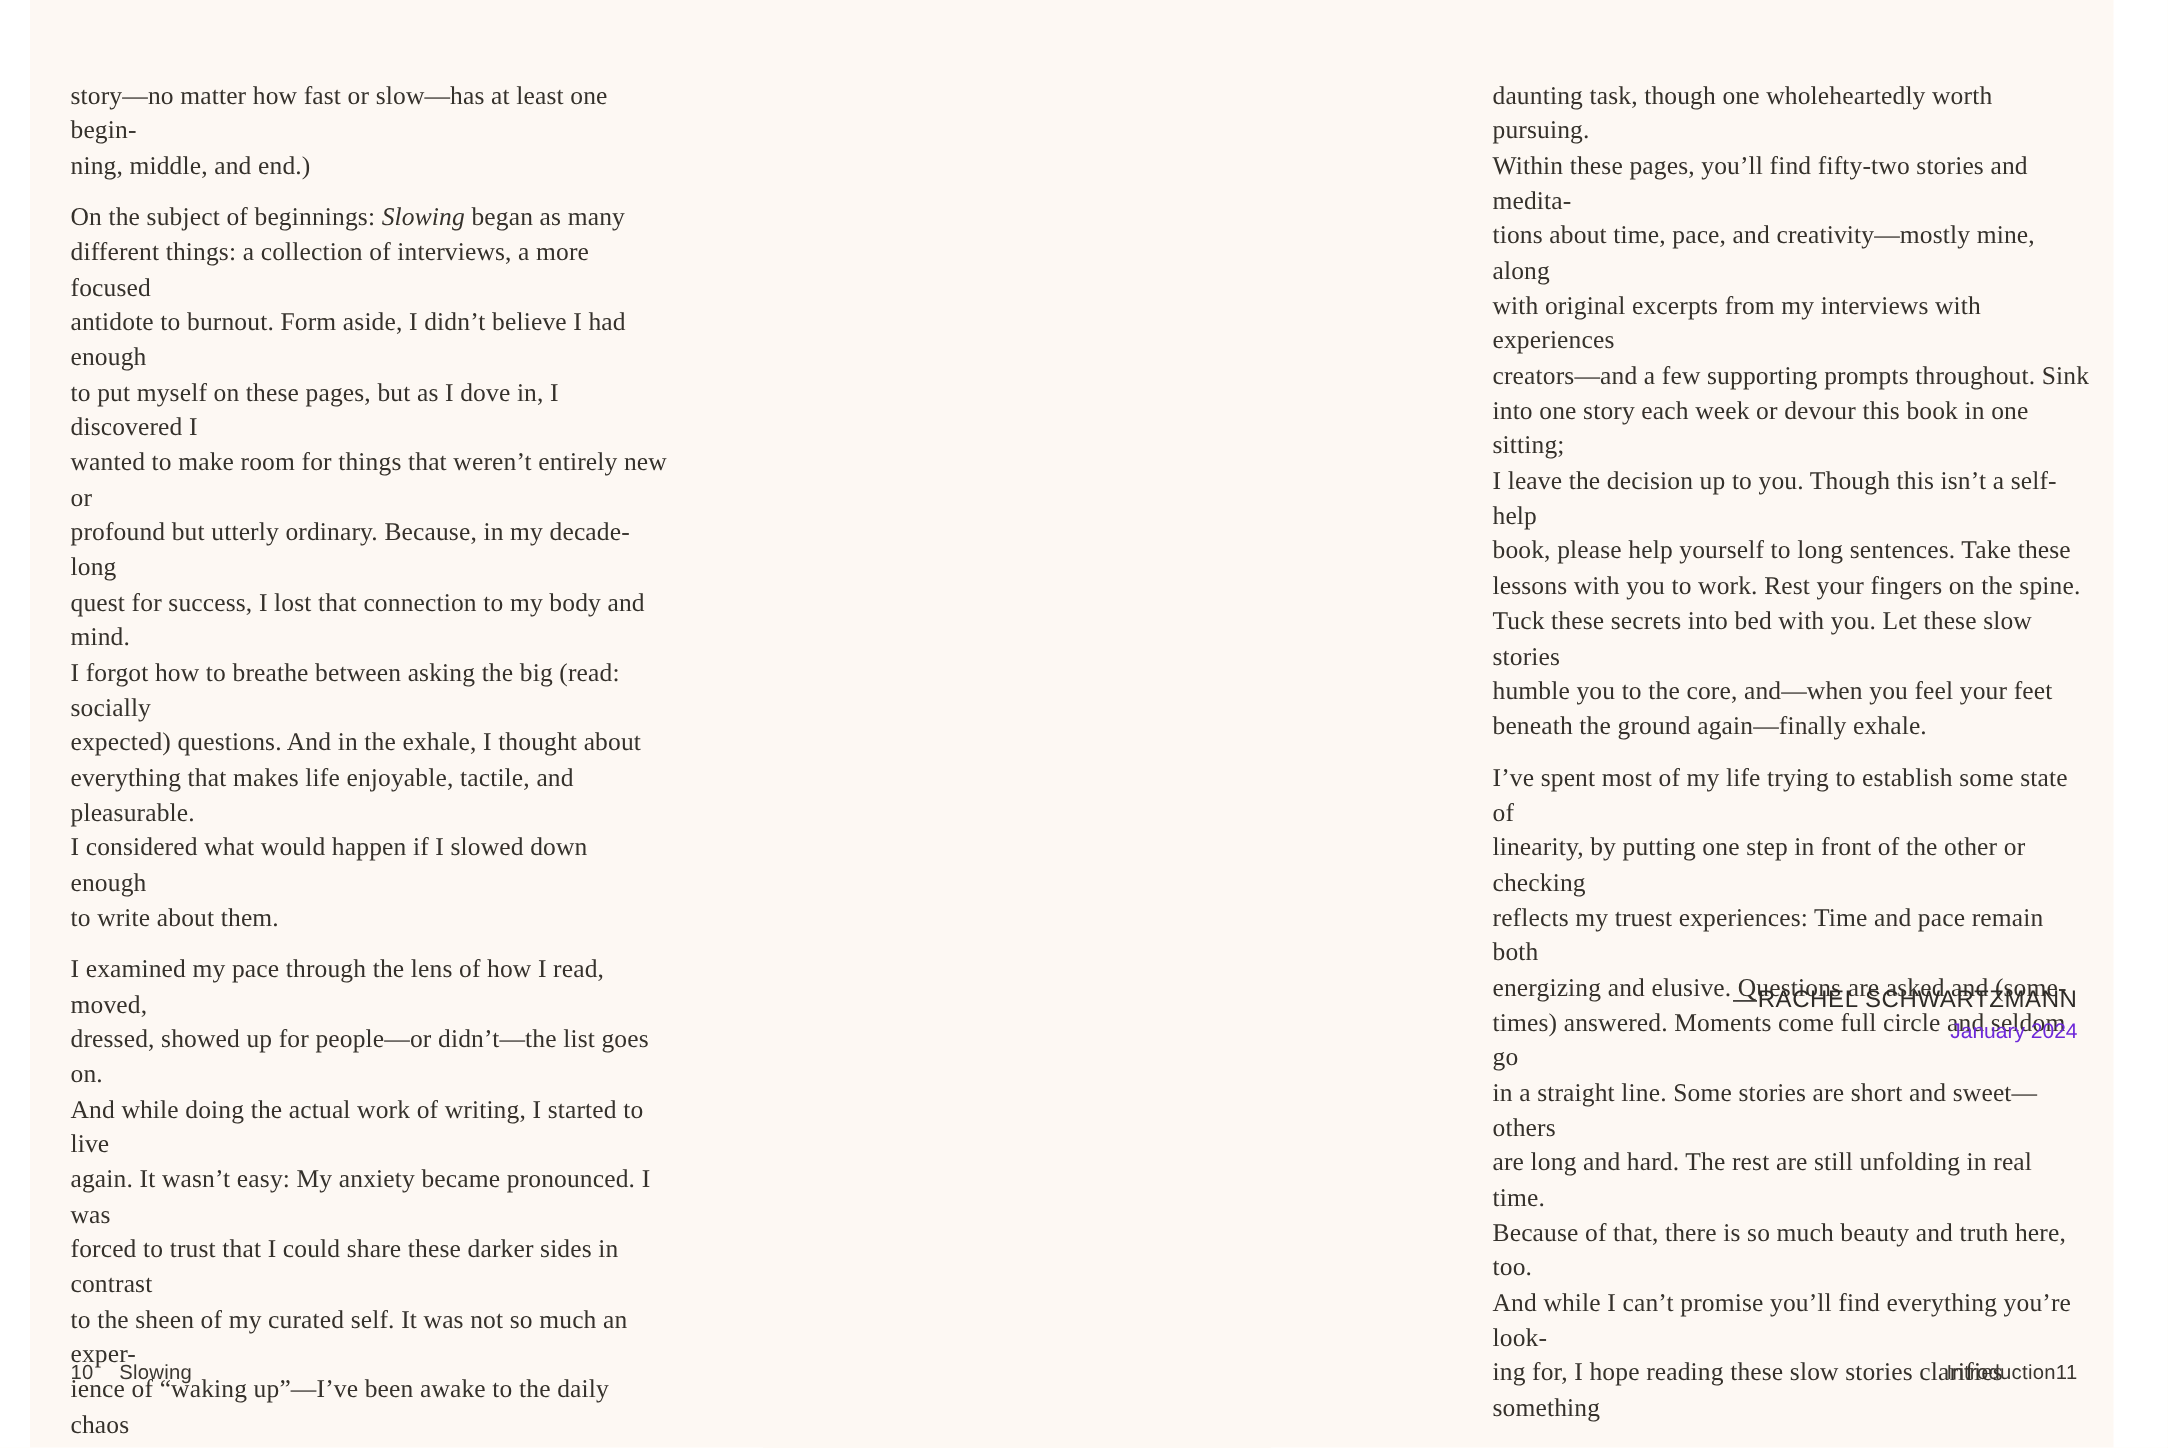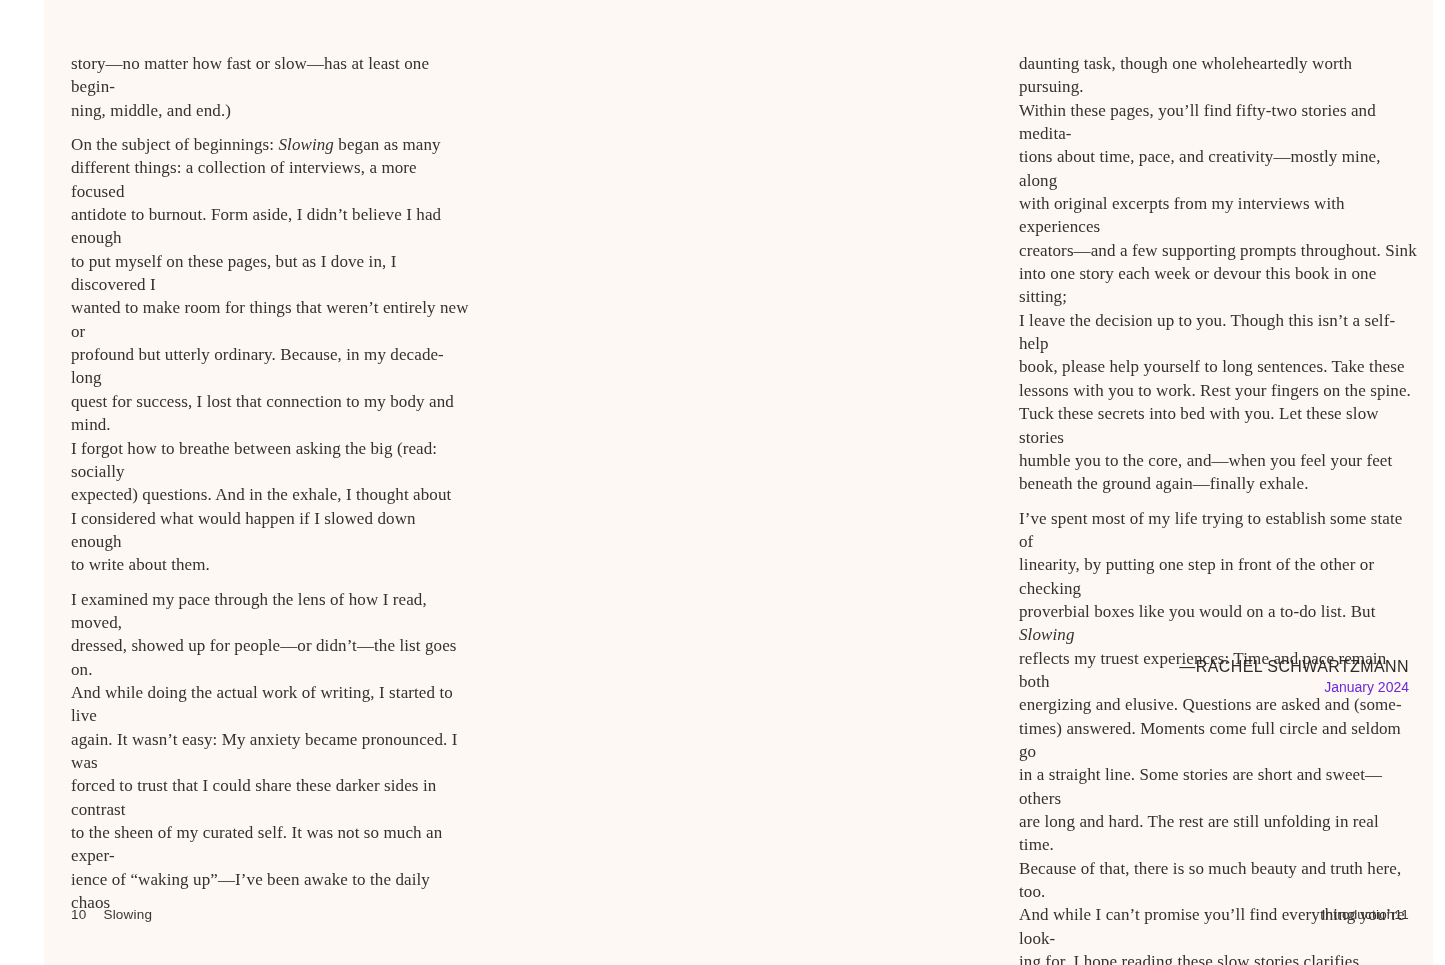--- a/index.html
+++ b/index.html
@@ -10,21 +10,21 @@
   body {
     width: 1445px;
     height: 965px;
     position: relative;
     overflow: hidden;
     font-family: "Liberation Serif", serif;
   }
   .spread {
     position: absolute;
     top: 0;
-    left: 44px;
+    left: 20px;
     width: 1389px;
     height: 965px;
     background: #fdf8f3;
   }
   .text-col {
     position: absolute;
     width: 398px;
     font-size: 17px;
     line-height: 23.35px;
     color: #35312b;
@@ -80,20 +80,21 @@
         <div class="para">
           <div class="line">On the subject of beginnings: <em>Slowing</em> began as many</div>
           <div class="line">different things: a collection of interviews, a more focused</div>
           <div class="line">antidote to burnout. Form aside, I didn’t believe I had enough</div>
           <div class="line">to put myself on these pages, but as I dove in, I discovered I</div>
           <div class="line">wanted to make room for things that weren’t entirely new or</div>
           <div class="line">profound but utterly ordinary. Because, in my decade-long</div>
           <div class="line">quest for success, I lost that connection to my body and mind.</div>
           <div class="line">I forgot how to breathe between asking the big (read: socially</div>
           <div class="line">expected) questions. And in the exhale, I thought about</div>
+          <div class="line">everything that makes life enjoyable, tactile, and pleasurable.</div>
           <div class="line">I considered what would happen if I slowed down enough</div>
           <div class="line">to write about them.</div>
         </div>
         <div class="para">
           <div class="line">I examined my pace through the lens of how I read, moved,</div>
           <div class="line">dressed, showed up for people—or didn’t—the list goes on.</div>
           <div class="line">And while doing the actual work of writing, I started to live</div>
           <div class="line">again. It wasn’t easy: My anxiety became pronounced. I was</div>
           <div class="line">forced to trust that I could share these darker sides in contrast</div>
           <div class="line">to the sheen of my curated self. It was not so much an exper-</div>
@@ -117,21 +118,20 @@
           <div class="line">I leave the decision up to you. Though this isn’t a self-help</div>
           <div class="line">book, please help yourself to long sentences. Take these</div>
           <div class="line">lessons with you to work. Rest your fingers on the spine.</div>
           <div class="line">Tuck these secrets into bed with you. Let these slow stories</div>
           <div class="line">humble you to the core, and—when you feel your feet</div>
           <div class="line">beneath the ground again—finally exhale.</div>
         </div>
         <div class="para">
           <div class="line">I’ve spent most of my life trying to establish some state of</div>
           <div class="line">linearity, by putting one step in front of the other or checking</div>
-          <div class="line">proverbial boxes like you would on a to-do list. But <em>Slowing</em></div>
           <div class="line">reflects my truest experiences: Time and pace remain both</div>
           <div class="line">energizing and elusive. Questions are asked and (some-</div>
           <div class="line">times) answered. Moments come full circle and seldom go</div>
           <div class="line">in a straight line. Some stories are short and sweet—others</div>
           <div class="line">are long and hard. The rest are still unfolding in real time.</div>
           <div class="line">Because of that, there is so much beauty and truth here, too.</div>
           <div class="line">And while I can’t promise you’ll find everything you’re look-</div>
           <div class="line">ing for, I hope reading these slow stories clarifies something</div>
         </div>
       </div>

